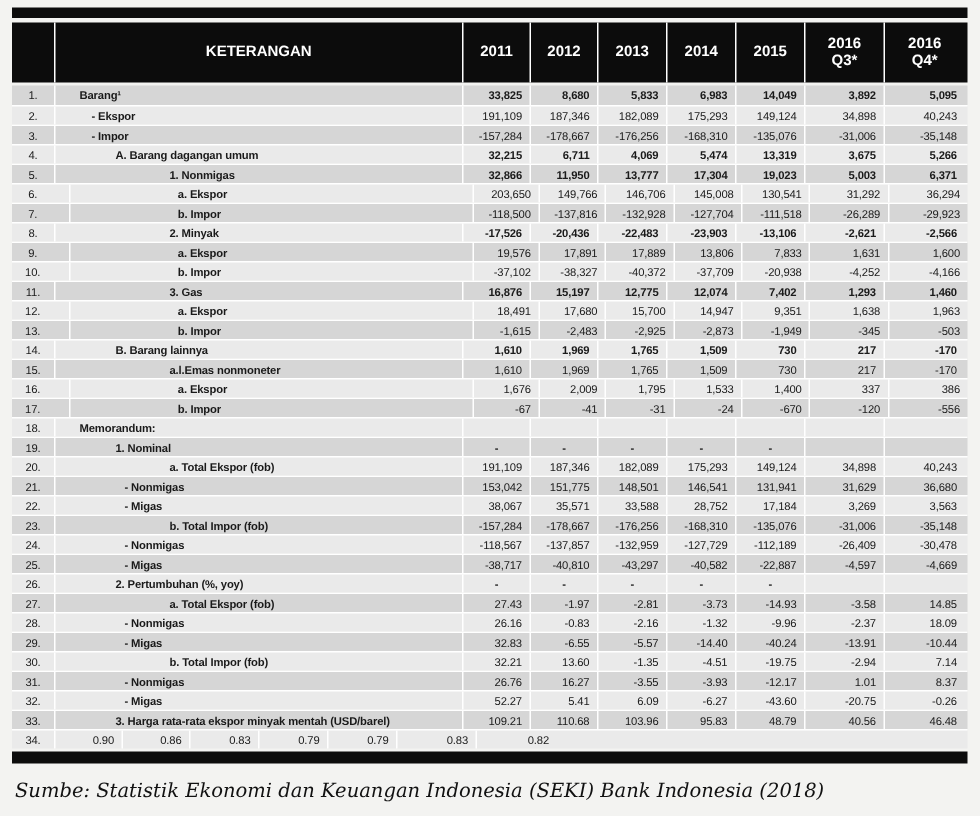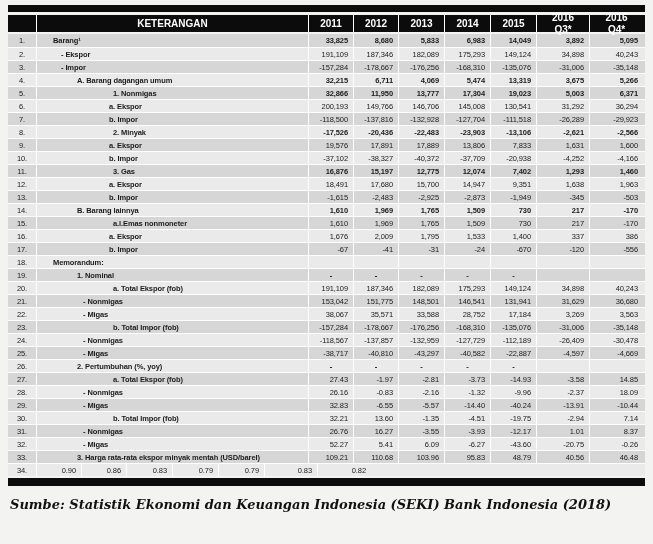--- a/index.html
+++ b/index.html
@@ -13,21 +13,21 @@
   .page{padding:5px 8px 0 8px;}
   .bar{height:7px;background:#0c0c0c;}
   .bar.bottom{height:8px;margin-top:2px;}
 
   
   .thead{
     display:flex;
     background:#0c0c0c;
     color:#ffffff;
     margin-top:3px;
-    height:17px;
+    height:40px;
     font-weight:bold;
   }
   .hcell{
     box-sizing:border-box;
     border-left:1px solid #ffffff;
     display:flex;flex-direction:column;
     align-items:center;justify-content:center;
     text-align:center;
     font-size:10px;line-height:1.15;
   }
@@ -54,28 +54,28 @@
     white-space:nowrap;
     overflow:hidden;
   }
   .c:first-child{border-left:none;}
   .c.num{justify-content:center;}
   .c.label{font-weight:bold;}
   .c.val{justify-content:flex-end;padding-right:5px;font-weight:normal;}
   .c.val.b{font-weight:bold;}
   .c.val.dash{justify-content:center;padding-right:0;}
   .lv0{padding-left:16px;} .lv1{padding-left:24px;} .lv2{padding-left:40px;}
-  .lv3{padding-left:76px;} .lv4{padding-left:72px;} .lv5{padding-left:46px;}
+  .lv3{padding-left:76px;} .lv4{padding-left:72px;margin-left:10px;} .lv5{padding-left:46px;}
 
   
   .source{
     margin:11px 0 0 2px;
     font-family:"DejaVu Serif", serif;
     font-style:italic;
-    font-weight:bold;
+    font-weight:normal;
     font-size:13px;
     color:#111111;
   }
 </style>
 </head>
 <body>
 
 <div class="page">
 
   <div class="bar top"></div>
@@ -150,21 +150,21 @@
         <div class="c val v1 b">11,950</div>
         <div class="c val v2 b">13,777</div>
         <div class="c val v3 b">17,304</div>
         <div class="c val v4 b">19,023</div>
         <div class="c val v5 b">5,003</div>
         <div class="c val v6 b">6,371</div>
       </div>
       <div class="trow even">
         <div class="c num w-num">6.</div>
         <div class="c label w-label lv4">a. Ekspor</div>
-        <div class="c val v0">200,193</div>
+        <div class="c val v0">203,650</div>
         <div class="c val v1">149,766</div>
         <div class="c val v2">146,706</div>
         <div class="c val v3">145,008</div>
         <div class="c val v4">130,541</div>
         <div class="c val v5">31,292</div>
         <div class="c val v6">36,294</div>
       </div>
       <div class="trow odd">
         <div class="c num w-num">7.</div>
         <div class="c label w-label lv4">b. Impor</div>

